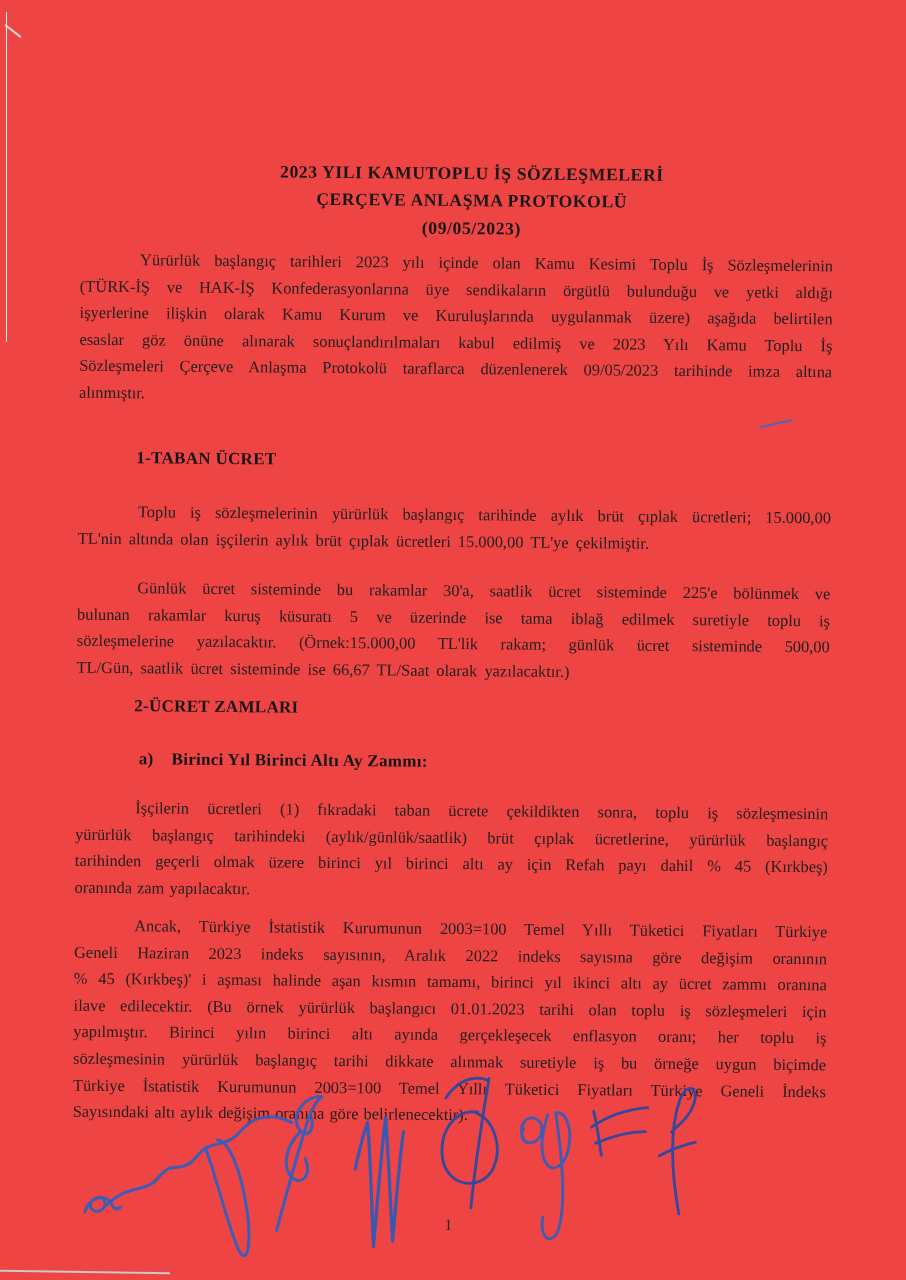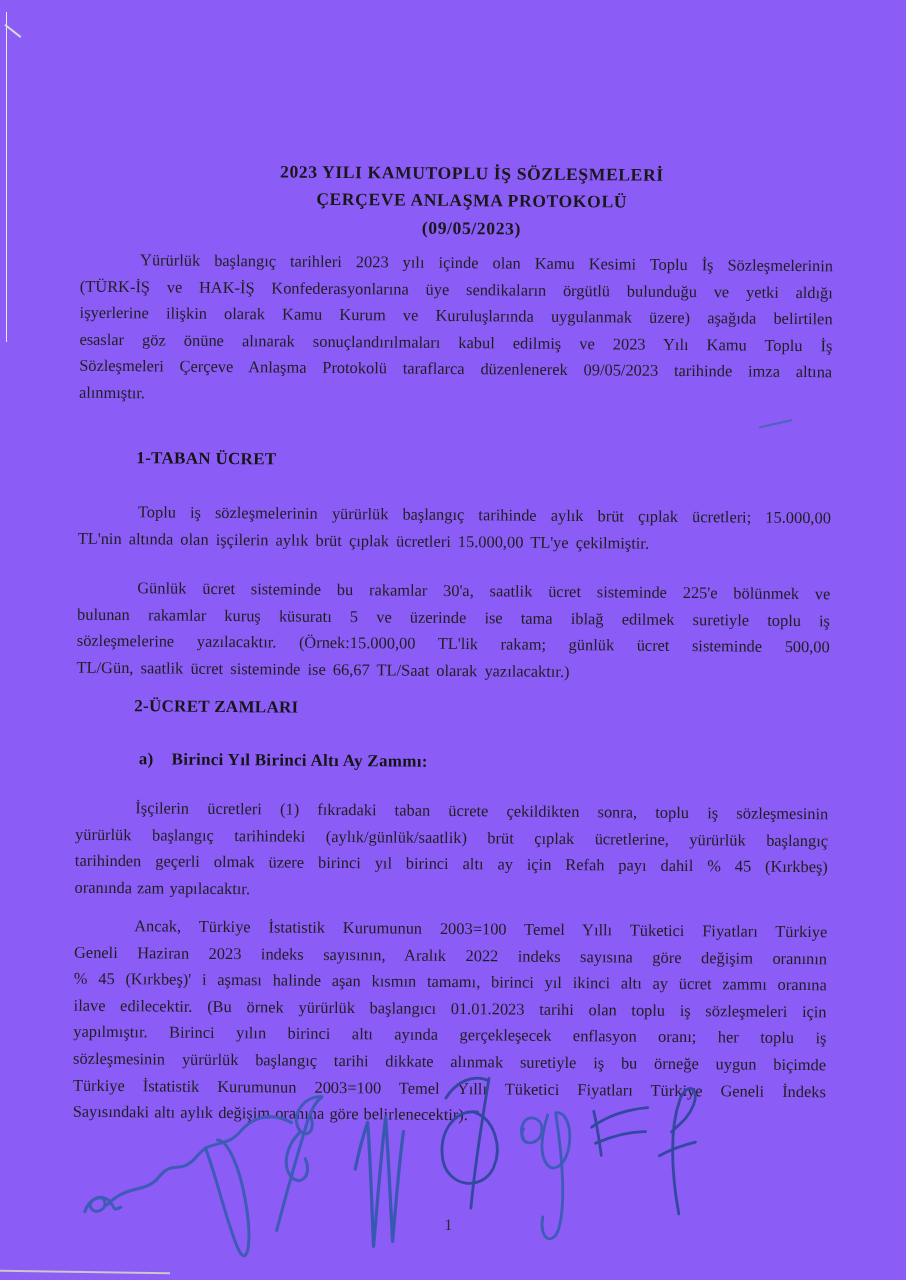--- a/index.html
+++ b/index.html
@@ -1,16 +1,16 @@
 <!DOCTYPE html>
 <html><head>
 <meta charset="utf-8">
 <style>
   html,body{margin:0;padding:0;background:#ffffff;}
-  .page{position:relative;width:906px;height:1280px;background:#8b5cf6;overflow:hidden;
+  .page{position:relative;width:906px;height:1280px;background:#ef4444;overflow:hidden;
         font-family:"Liberation Serif", serif;color:#1f1f1f;}
   .tilt{position:absolute;left:0;top:0;width:906px;height:1280px;
         transform:rotate(0.5deg);transform-origin:453px 620px;}
   .title-block{position:absolute;left:105px;top:160px;width:726px;text-align:center;
         font-weight:bold;font-size:17.6px;line-height:27.3px;letter-spacing:0.6px;color:#181818;}
   .para{position:absolute;left:77px;width:753px;}
   .bl{font-size:16.4px;line-height:26.6px;word-spacing:1px;}
   .j{text-align:justify;text-align-last:justify;}
   .l{text-align:left;}
   .lw{text-align:left;word-spacing:3px;}

